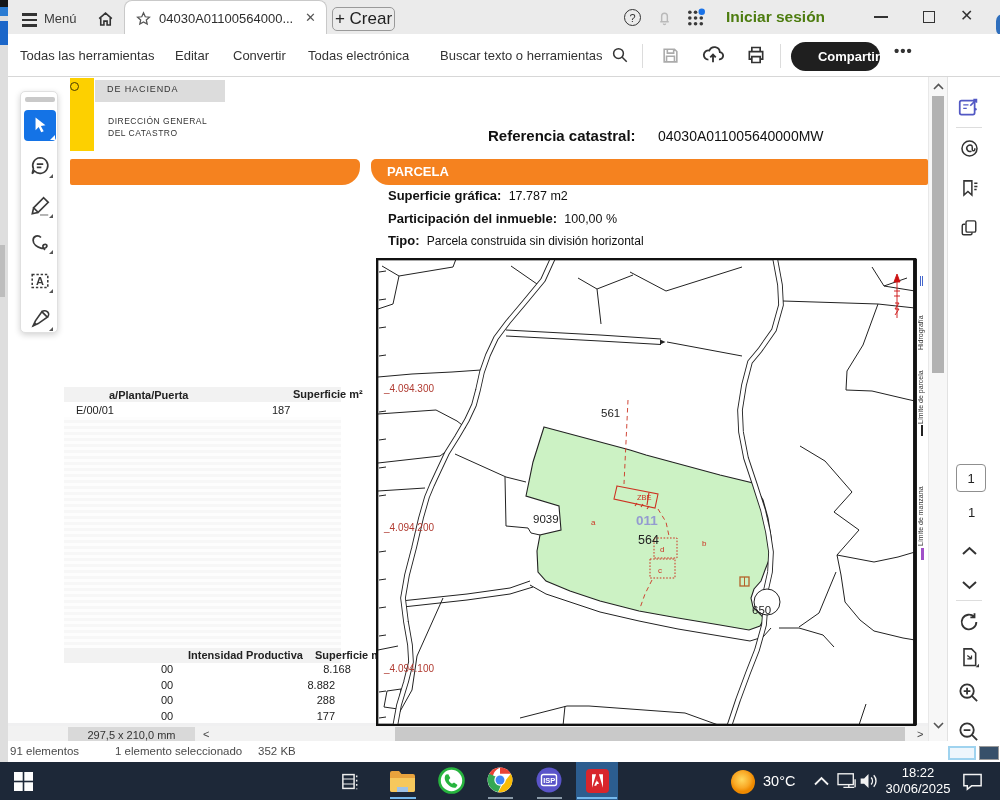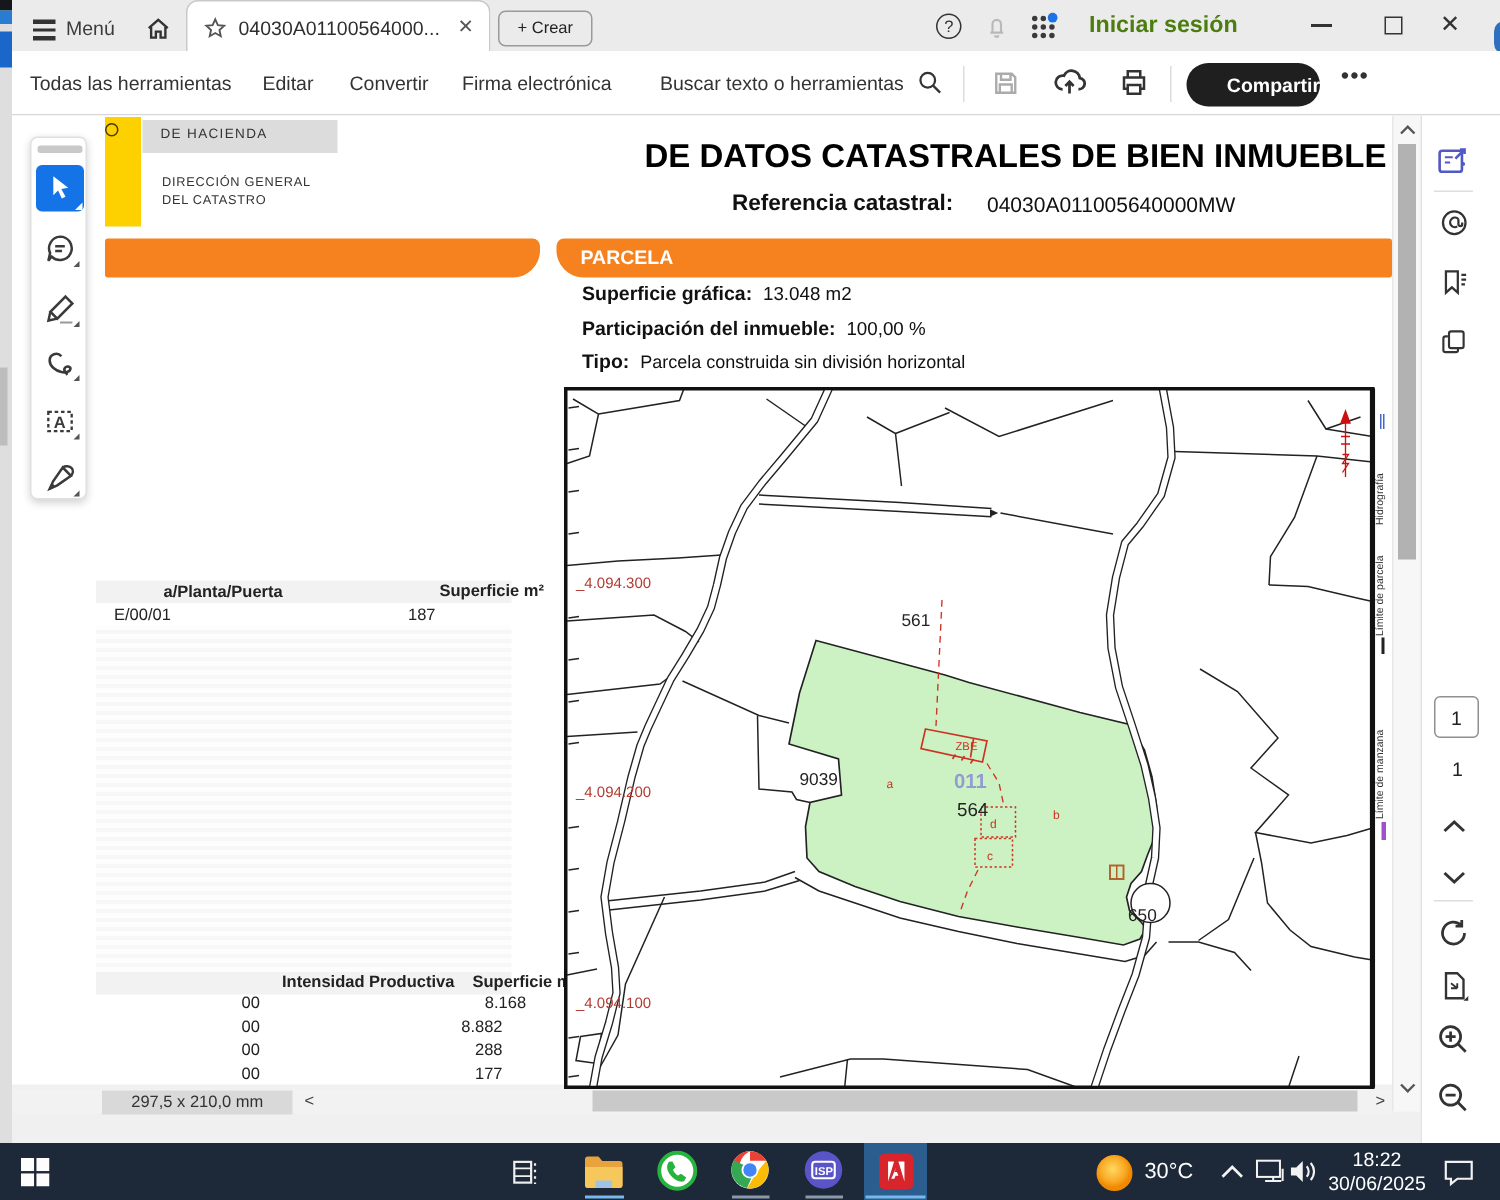--- a/index.html
+++ b/index.html
@@ -9,21 +9,21 @@
   
   #edge { left:0; top:0; width:8px; height:762px; background:#dedede; }
   #edge .blk { left:0; top:0; width:8px; height:7px; background:#15171a; position:absolute;}
   #edge .blu1 { left:0; top:7px; width:8px; height:9px; background:#2a7bd2; position:absolute;}
   #edge .blu2 { left:0; top:21px; width:8px; height:24px; background:#1b66c9; position:absolute;}
   #edge .thumb { left:0; top:245px; width:5px; height:52px; background:#bdbdbd; position:absolute;}
   
   #menubar { left:8px; top:0; width:992px; height:34px; background:#ebebeb; }
   .mtext { font-size:13px; color:#2e2e2e; }
   #tab { left:116px; top:0px; width:203px; height:34px; background:#ffffff; border-radius:8px 8px 0 0; border:1px solid #c9c9c9; border-bottom:none; }
-  #crear { left:324px; top:7px; width:63px; height:24px; border:1px solid #9a9a9a; border-radius:5px; background:#ebebeb; font-size:11px; color:#222; text-align:center; line-height:22px; }
+  #crear { left:324px; top:7px; width:63px; height:24px; border:1px solid #9a9a9a; border-radius:5px; background:#ebebeb; font-size:17px; color:#222; text-align:center; line-height:22px; }
   .winbtn { color:#333; font-size:16px; }
   
   #toolbar { left:8px; top:34px; width:992px; height:43px; background:#fff; border-bottom:1px solid #d7d7d7; }
   .tbitem { position:absolute; top:14px; font-size:13px; color:#333; }
   .vdiv { position:absolute; top:10px; width:1px; height:24px; background:#dcdcdc; }
   #compartir { position:absolute; left:783px; top:8px; width:89px; height:29px; background:#1f1f1f; border-radius:15px; color:#fff; font-size:13px; font-weight:bold; text-align:right; line-height:29px; }
   
   #doc { left:8px; top:77px; width:992px; height:685px; background:#f0f0f1; }
   #page { position:absolute; left:0; top:0; width:920px; height:646px; background:#fff; }
   
@@ -99,21 +99,21 @@
   <div class="abs winbtn" style="left:866px;top:16px;width:14px;height:2px;background:#333;"></div>
   <div class="abs" style="left:915px;top:11px;width:12px;height:12px;border:1.5px solid #333;"></div>
   <div class="abs" style="left:952px;top:6px;font-size:16px;color:#333;">✕</div>
   <div class="abs" style="left:988px;top:14px;width:12px;height:22px;background:#2f6fbd;border-radius:7px 0 0 7px;"></div>
 </div>
 
 <div id="toolbar" class="abs">
   <div class="tbitem" style="left:12px;">Todas las herramientas</div>
   <div class="tbitem" style="left:167px;">Editar</div>
   <div class="tbitem" style="left:225px;">Convertir</div>
-  <div class="tbitem" style="left:300px;">Firma electrónica</div>
+  <div class="tbitem" style="left:300px;">Todas electrónica</div>
   <div class="tbitem" style="left:432px;">Buscar texto o herramientas</div>
   <svg class="abs" style="left:603px;top:12px;" width="18" height="18" viewBox="0 0 24 24" fill="none" stroke="#333" stroke-width="2">
       <circle cx="10" cy="10" r="6.5"></circle>
       <path d="M15 15 L21 21"></path>
     </svg>
   <div class="vdiv" style="left:634px;"></div>
   <svg class="abs" style="left:653px;top:12px;" width="19" height="19" viewBox="0 0 24 24" fill="none" stroke="#ababab" stroke-width="2">
       <path d="M4 4 h13 l3 3 v13 h-16 z M8 4 v5 h8 v-5 M7 20 v-7 h10 v7"></path>
     </svg>
   <svg class="abs" style="left:694px;top:10px;" width="22" height="22" viewBox="0 0 24 24" fill="none" stroke="#333" stroke-width="2">
@@ -168,26 +168,25 @@
   <div class="abs" style="left:62px;top:1px;width:24px;height:73px;background:#fdd000;"></div>
   <div class="abs" style="left:62px;top:5px;width:9px;height:9px;border:1.6px solid #4a3b00;border-radius:50%;"></div>
   <div class="abs" style="left:87px;top:3px;width:130px;height:22px;background:#dcdcdc;"></div>
   <div class="abs" style="left:99px;top:7px;font-size:9px;color:#333;letter-spacing:.9px;">DE HACIENDA</div>
   <div class="abs" style="left:100px;top:39px;font-size:8.5px;color:#333;letter-spacing:.5px;line-height:11.5px;">DIRECCIÓN GENERAL<br>DEL CATASTRO</div>
 
   <div class="abs" style="left:62px;top:82px;width:290px;height:26px;background:#f5821f;border-radius:2px 5px 18px 2px;"></div>
   <div class="abs" style="left:363px;top:82px;width:557px;height:26px;background:#f5821f;border-radius:5px 2px 2px 18px;"></div>
   <div class="abs" style="left:379px;top:87px;font-size:13px;font-weight:bold;color:#fff;">PARCELA</div>
 
-  <div class="abs" style="left:420px;top:14px;width:498px;text-align:center;font-size:22px;font-weight:bold;color:#000;white-space:nowrap;">DE DATOS CATASTRALES DE BIEN INMUEBLE</div>
   <div class="abs" style="left:480px;top:50px;font-size:15px;font-weight:bold;color:#111;">Referencia catastral:</div>
   <div class="abs" style="left:650px;top:51px;font-size:14px;color:#111;">04030A011005640000MW</div>
 
   <div class="abs" style="left:380px;top:108px;font-size:13px;color:#111;line-height:21.5px;">
-    <b>Superficie gráfica:</b>&nbsp; <span style="font-size:12.5px;">13.048 m2</span><br>
+    <b>Superficie gráfica:</b>&nbsp; <span style="font-size:12.5px;">17.787 m2</span><br>
     <b>Participación del inmueble:</b>&nbsp; <span style="font-size:12.5px;">100,00 %</span><br>
     <b>Tipo:</b>&nbsp; <span style="font-size:12px;">Parcela construida sin división horizontal</span>
   </div>
 
   <div class="band" style="top:310px;"></div>
   <div class="tbl tblb" style="left:58px;top:312px;">a/Planta/Puerta</div>
   <div class="tbl tblb" style="left:242px;top:311px;">Superficie m²</div>
   <div class="tbl" style="left:68px;top:327px;">E/00/01</div>
   <div class="tbl" style="left:264px;top:327px;">187</div>
   <div class="abs" style="left:56px;top:340px;width:277px;height:231px;background:repeating-linear-gradient(#fdfdfd 0 3px,#f7f7f7 3px 6px);"></div>
@@ -387,20 +386,27 @@
         <circle cx="10.5" cy="10.5" r="7"></circle>
         <path d="M15.5 15.5 L21 21 M7 10.5 h7"></path>
       </svg>
   </div>
   <div id="hsb" class="abs">
       <div class="hthumb"></div>
     <div id="sizebox">297,5 x 210,0 mm</div>
     <div class="abs" style="left:195px;top:2px;font-size:11px;color:#444;">&lt;</div>
     <div class="abs" style="left:909px;top:2px;font-size:11px;color:#444;">&gt;</div>
   </div>
+  <div id="statusbar" class="abs">
+    <span style="position:absolute;left:2px;top:4px;">91 elementos</span>
+    <span style="position:absolute;left:107px;top:4px;">1 elemento seleccionado</span>
+      <span style="position:absolute;left:250px;top:4px;">352 KB</span>
+    <div class="abs" style="left:940px;top:5px;width:28px;height:14px;border:2px solid #9fd3ef;background:#eef6fc;"></div>
+    <div class="abs" style="left:971px;top:5px;width:20px;height:14px;background:#37506a;border:1px solid #999;"></div>
+  </div>
 </div>
 
 <div id="taskbar" class="abs">
   <svg class="abs" style="left:14px;top:10px;" width="19" height="19" viewBox="0 0 19 19">
       <g fill="#fdfdfd">
         <rect x="0" y="0" width="8.7" height="8.7"></rect>
         <rect x="10.3" y="0" width="8.7" height="8.7"></rect>
         <rect x="0" y="10.3" width="8.7" height="8.7"></rect>
         <rect x="10.3" y="10.3" width="8.7" height="8.7"></rect>
       </g>

